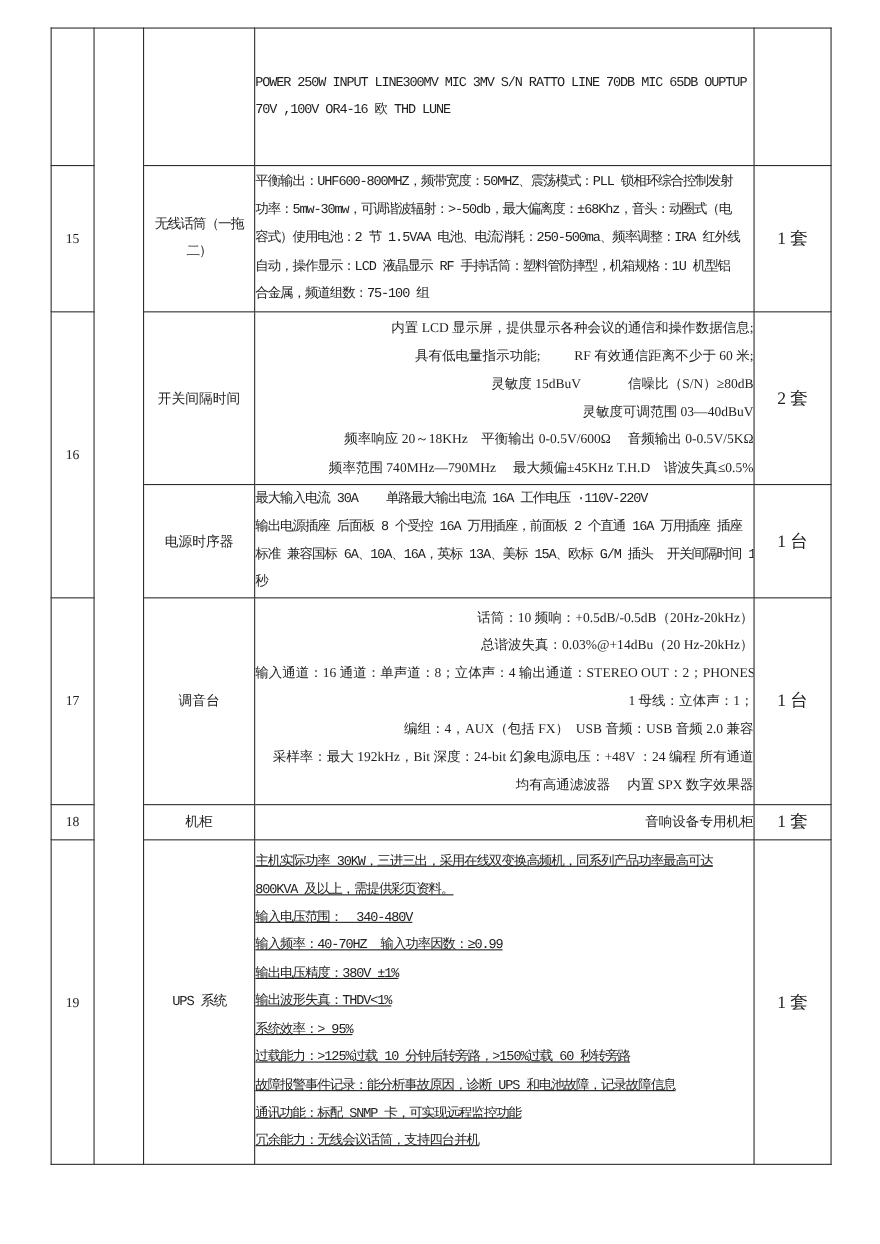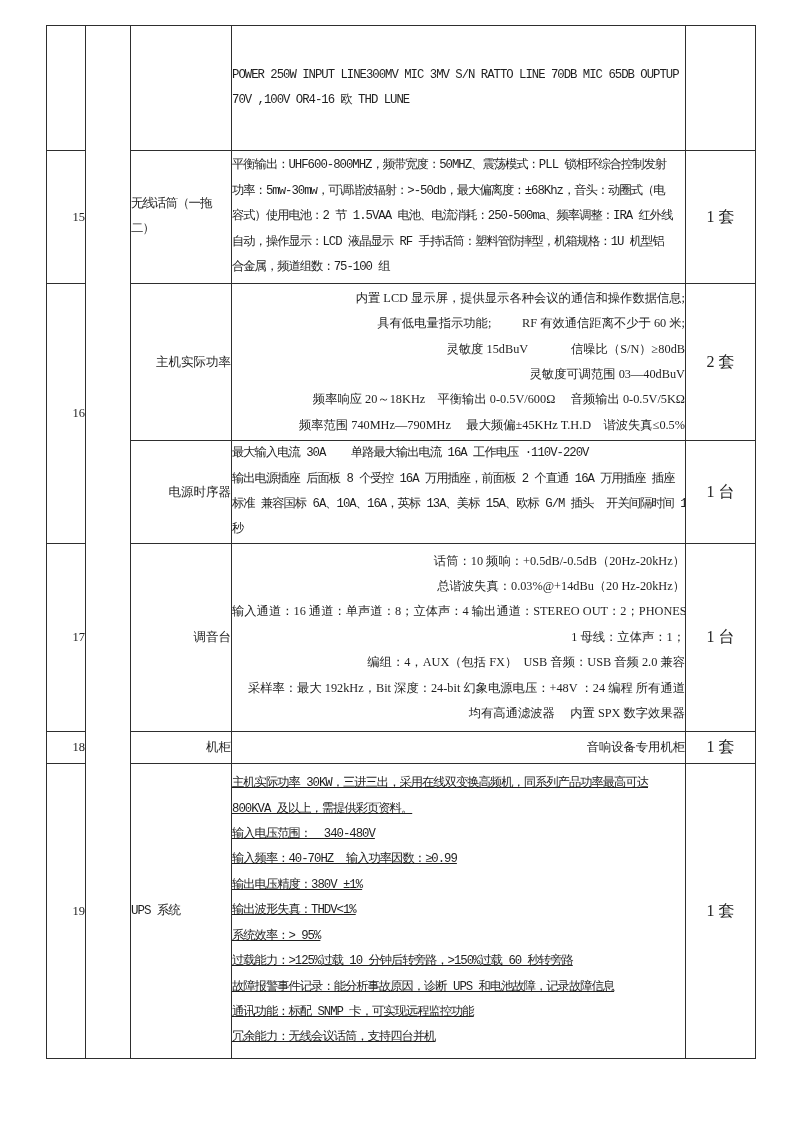--- a/index.html
+++ b/index.html
@@ -16,24 +16,24 @@
     position:absolute;left:46px;top:25px;
     border-collapse:collapse;table-layout:fixed;
     width:709px;
   }
   table.spec td{
     border:1.5px solid #2e2e2e;
     padding:0;
     vertical-align:middle;
     overflow:hidden;
   }
-  td.no-cell{ font-size:12.5px; }
+  td.no-cell{ text-align:center; font-size:12.5px; }
   td.merge-cell{ }
   td.name-cell{
-    font-size:12.5px; line-height:25px;
+    text-align:center; font-size:12.5px; line-height:25px;
     padding:2px 4px;
   }
   td.spec-cell{
     vertical-align:top;
     padding:4px 6px 0 6px;
   }
   td.spec-cell .line{
     white-space:pre;
     font-size:12.3px;
     line-height:25.4px;
@@ -74,21 +74,21 @@
             <div class="line fs">平衡输出：UHF600-800MHZ，频带宽度：50MHZ、震荡模式：PLL 锁相环综合控制发射</div>
             <div class="line fs">功率：5mw-30mw，可调谐波辐射：&gt;-50db，最大偏离度：±68Khz，音头：动圈式（电</div>
             <div class="line fs">容式）使用电池：2 节 1.5VAA 电池、电流消耗：250-500ma、频率调整：IRA 红外线</div>
             <div class="line fs">自动，操作显示：LCD 液晶显示 RF 手持话筒：塑料管防摔型，机箱规格：1U 机型铝</div>
             <div class="line fs">合金属，频道组数：75-100 组</div>
           </td>
           <td class="qty-cell song">1 套</td>
         </tr>
         <tr style="height: 157px;">
           <td class="no-cell song" rowspan="2">16</td>
-          <td class="name-cell song">主机实际功率</td>
+          <td class="name-cell song">开关间隔时间</td>
           <td class="spec-cell">
             <div class="line song">内置 LCD 显示屏，提供显示各种会议的通信和操作数据信息;</div>
             <div class="line song">具有低电量指示功能;          RF 有效通信距离不少于 60 米;</div>
             <div class="line song">灵敏度 15dBuV              信噪比（S/N）≥80dB</div>
             <div class="line song">灵敏度可调范围 03—40dBuV</div>
             <div class="line song">频率响应 20～18KHz    平衡输出 0-0.5V/600Ω     音频输出 0-0.5V/5KΩ</div>
             <div class="line song">频率范围 740MHz—790MHz     最大频偏±45KHz T.H.D    谐波失真≤0.5%</div>
           </td>
           <td class="qty-cell song">2 套</td>
         </tr>

